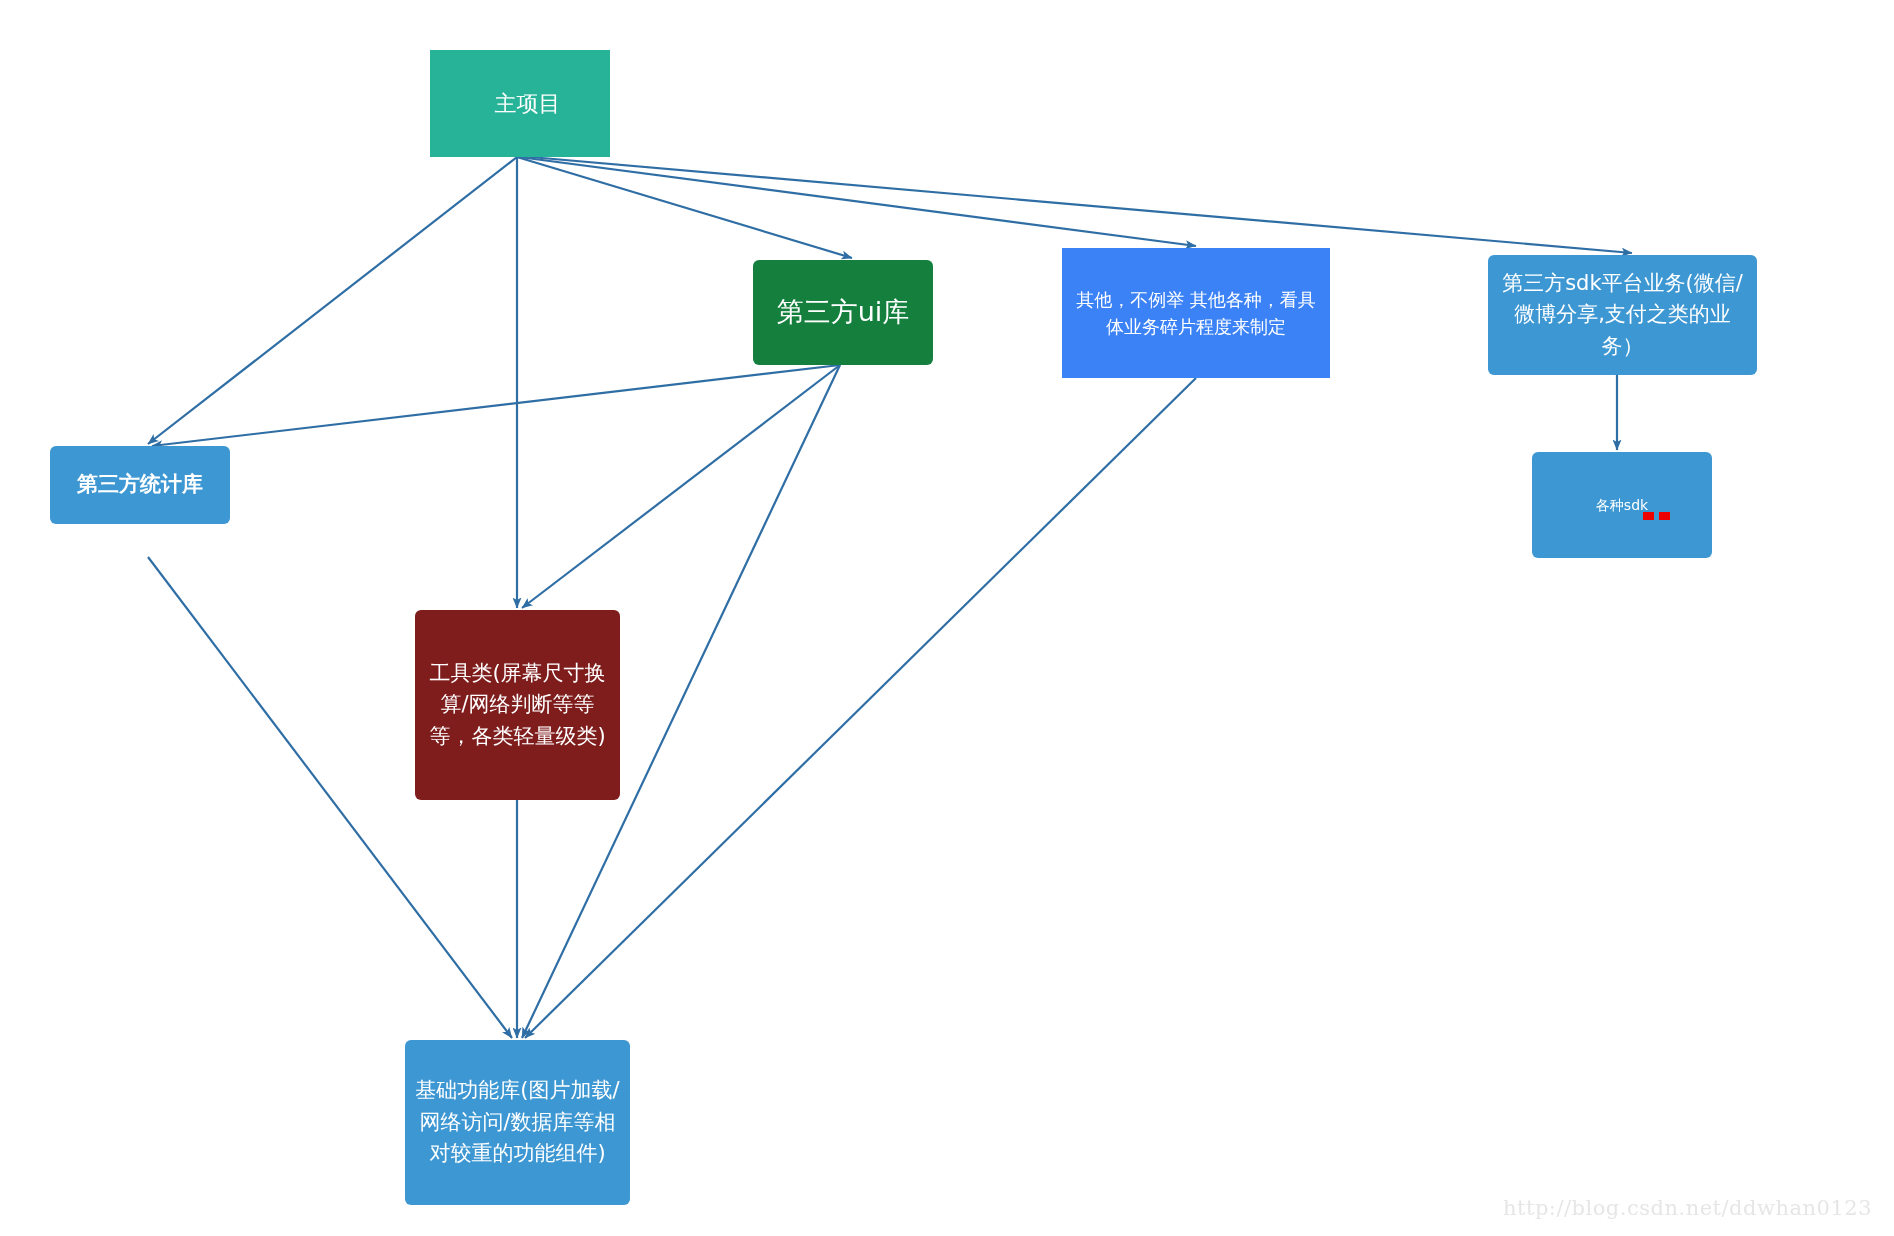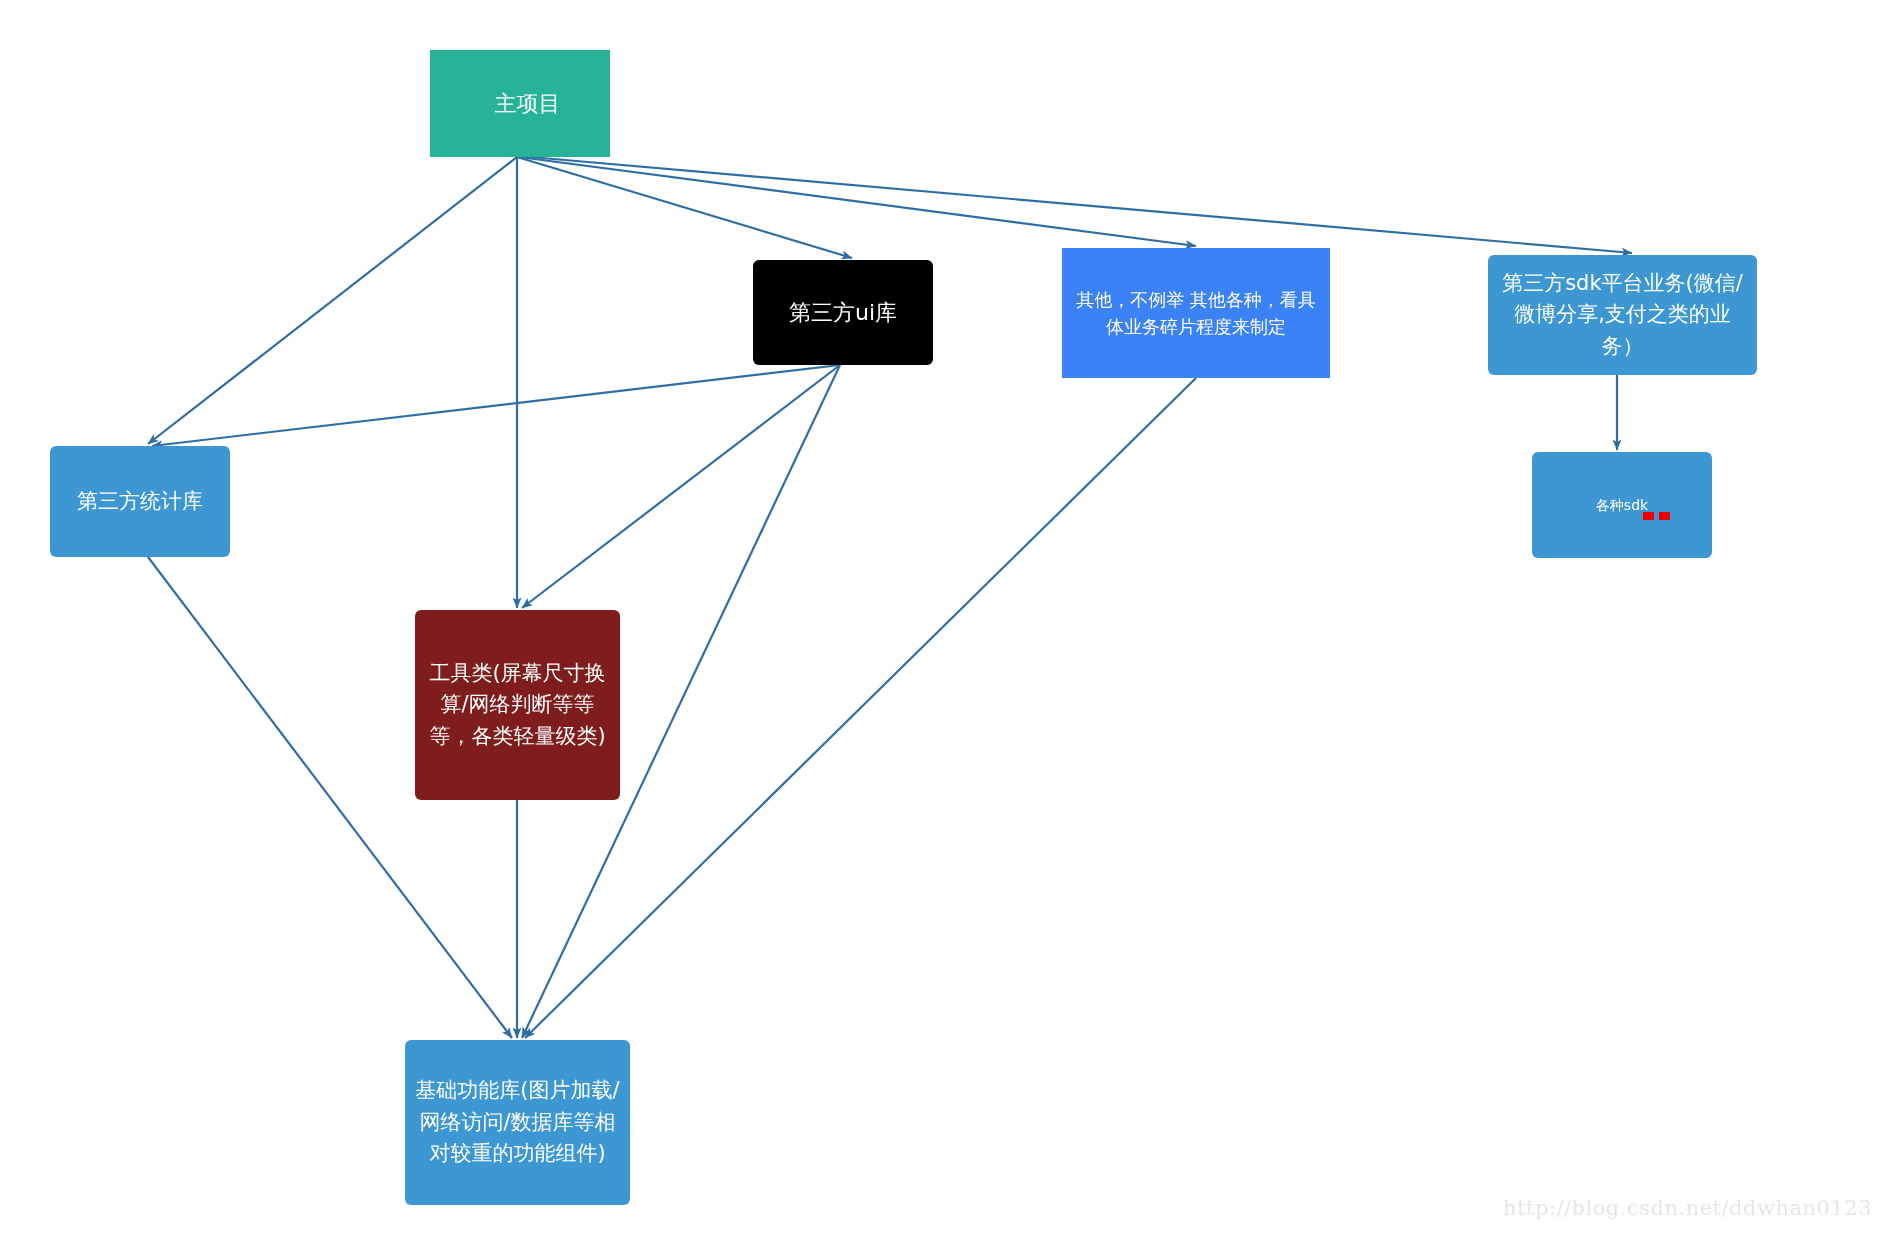--- a/index.html
+++ b/index.html
@@ -101,33 +101,33 @@
         <line x1="517" y1="765" x2="517" y2="1038" stroke="#2f6ea5" stroke-width="2.2" marker-end="url(#arrowhead)"></line>
         <line x1="1196" y1="378" x2="525" y2="1038" stroke="#2f6ea5" stroke-width="2.2" marker-end="url(#arrowhead)"></line>
         <line x1="1617" y1="375" x2="1617" y2="450" stroke="#2f6ea5" stroke-width="2.2" marker-end="url(#arrowhead)"></line>
       </g>
   </svg>
 
   <div class="node node-green fs-22" style="left: 430px; top: 50px; width: 180px; height: 107px; background: rgb(38, 179, 152); font-size: 22px;">
     <span class="node-label">主项目</span>
   </div>
 
-  <div class="node node-blue fs-22" style="left: 753px; top: 260px; width: 180px; height: 105px; background: #000000; font-size: 22px;">
+  <div class="node node-blue fs-22" style="left: 753px; top: 260px; width: 180px; height: 105px; background: #15803d; font-size: 27px;">
     <span class="node-label">第三方ui库</span>
   </div>
 
   <div class="node node-orange fs-21" style="left: 1062px; top: 248px; width: 268px; height: 130px; background: #3b82f6; font-size: 18px;">
     <span class="node-label">其他，不例举 其他各种，看具体业务碎片程度来制定</span>
   </div>
 
   <div class="node node-blue fs-21" style="left: 1488px; top: 255px; width: 269px; height: 120px; background: rgb(61, 151, 211); font-size: 21px;">
     <span class="node-label">第三方sdk平台业务(微信/微博分享,支付之类的业务）</span>
   </div>
 
-  <div class="node node-blue fs-21" style="left: 50px; top: 446px; width: 180px; height: 111px; background: rgb(61, 151, 211); font-size: 21px;">
+  <div class="node node-blue fs-21" style="left: 50px; top: 446px; width: 180px; height: 78px; background: rgb(61, 151, 211); font-size: 21px; font-weight: bold;">
     <span class="node-label">第三方统计库</span>
   </div>
 
   <div class="node node-blue fs-21" style="left: 1532px; top: 452px; width: 180px; height: 106px; background: rgb(61, 151, 211); font-size: 14px;">
     <span class="node-label">各种sdk</span>
   </div>
 
   <div class="node node-blue fs-21" style="left: 415px; top: 610px; width: 205px; height: 190px; background: #7f1d1d; font-size: 21px;">
     <span class="node-label">工具类(屏幕尺寸换算/网络判断等等等，各类轻量级类)</span>
   </div>

